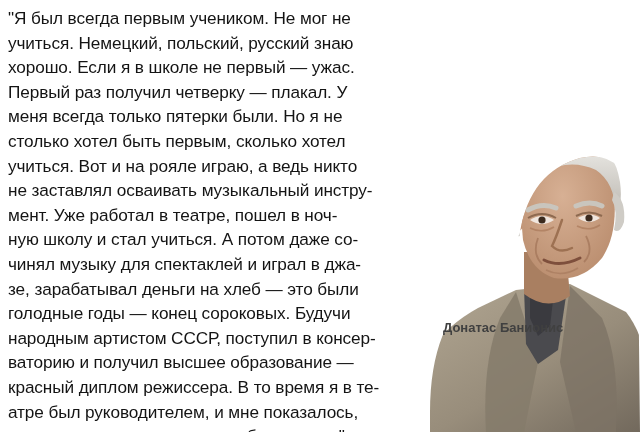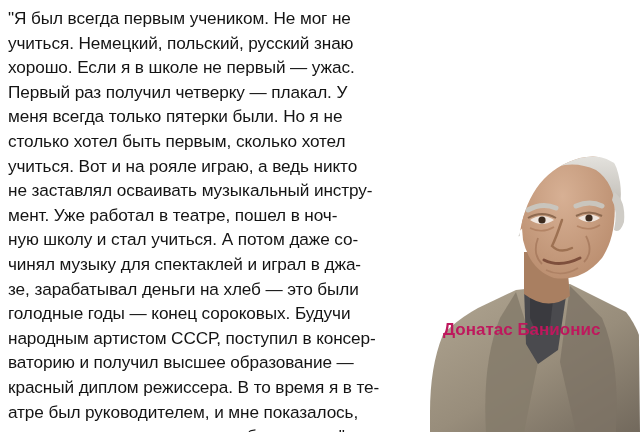--- a/index.html
+++ b/index.html
@@ -45,23 +45,23 @@
   }
   #portrait svg {
     display: block;
   }
 
   
   #caption {
     position: absolute;
     left: 443px;
     top: 320px;
-    font-size: 17px;
+    font-size: 13px;
     font-weight: bold;
-    color: #be185d;
+    color: #404040;
     font-family: "Liberation Sans", sans-serif;
     letter-spacing: 0px;
     white-space: nowrap;
   }
 </style>
 </head>
 <body>
 
 <div id="page">
 

